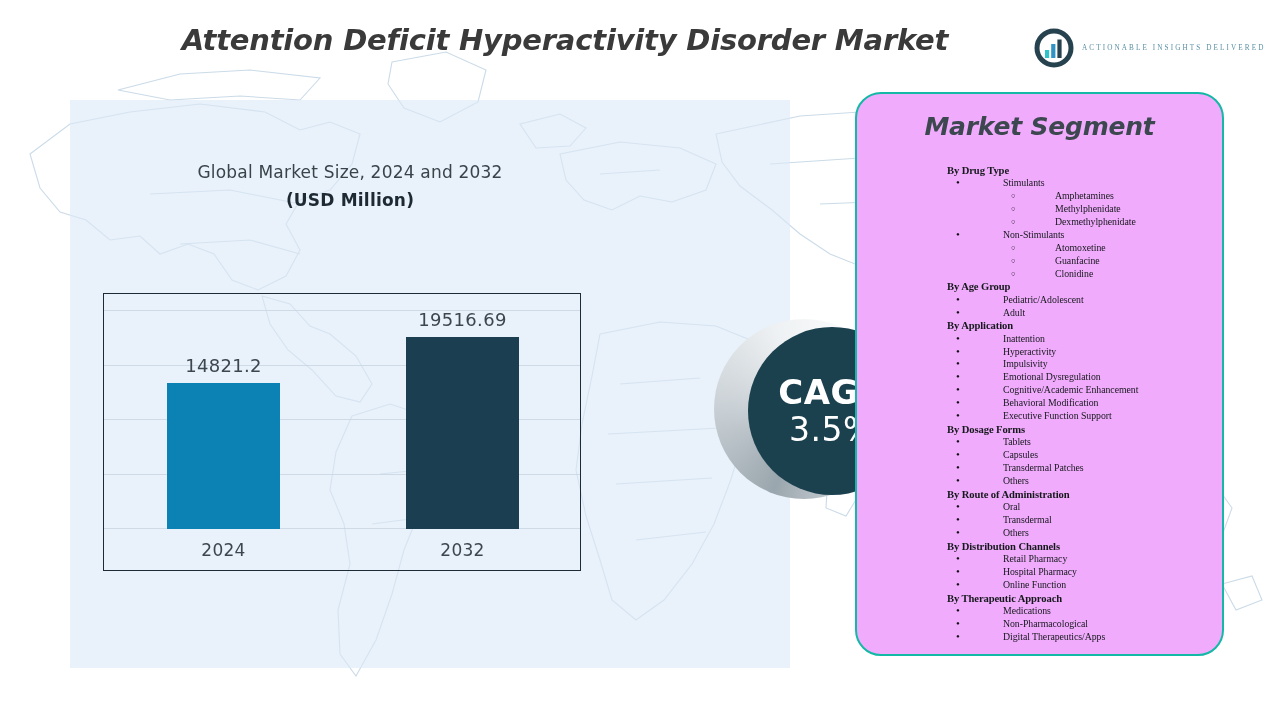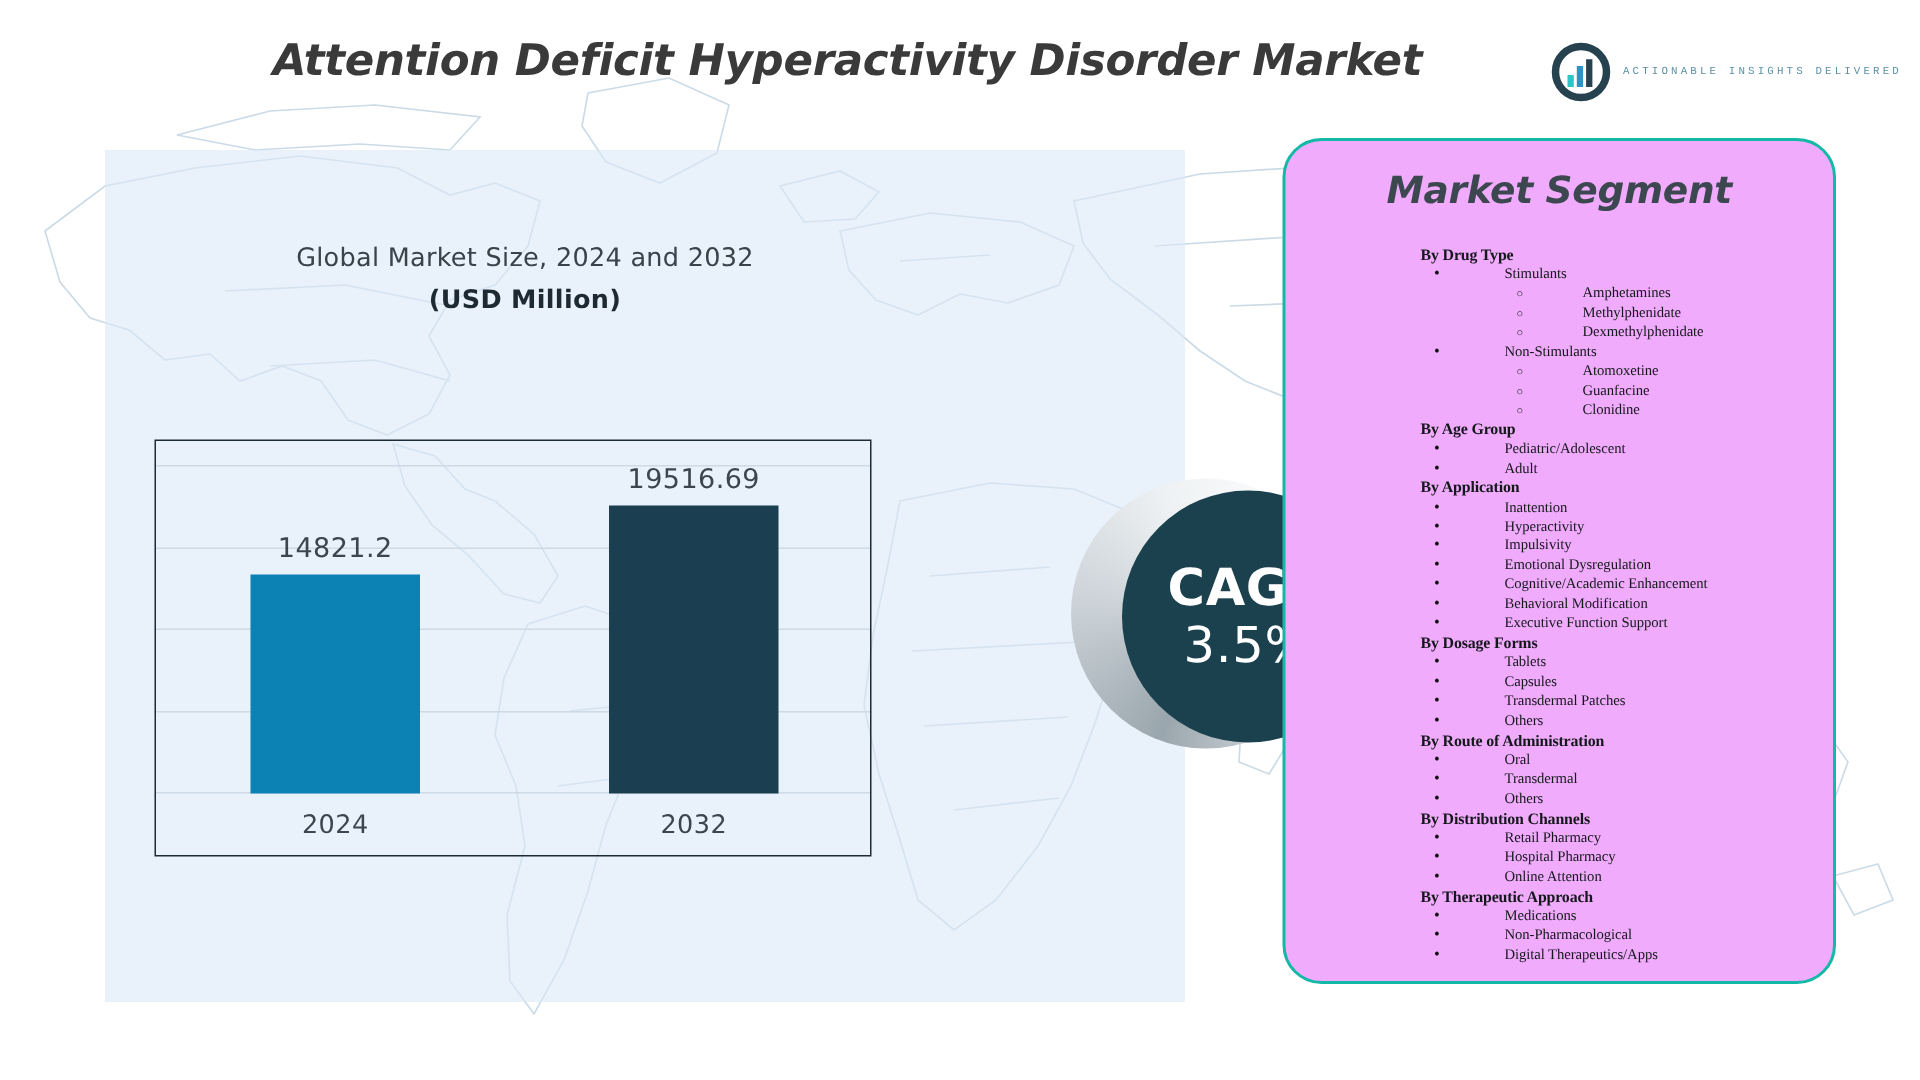--- a/index.html
+++ b/index.html
@@ -34,21 +34,21 @@
 
   
   .logo{position:absolute;left:1034px;top:24px;display:flex;align-items:center;gap:8px;}
   .logo-mark{width:40px;height:40px;flex:0 0 40px;}
   .logo-text{display:flex;flex-direction:column;justify-content:center;}
   .logo-name{
     font-family:"DejaVu Sans", sans-serif;
     font-size:24px;line-height:25px;color:#3f7f96;letter-spacing:0.2px;
   }
   .logo-tag{
-    font-family:Liberation Mono, monospace;
+    font-family:Liberation Serif, serif;
     font-size:7.2px;line-height:10px;color:#5a90a4;
     letter-spacing:2.1px;text-align:left;
   }
 
   
   .chart-caption{
     position:absolute;left:95px;top:158px;width:510px;text-align:center;
   }
   .cap-1{
     font-family:"DejaVu Sans", sans-serif;
@@ -274,21 +274,21 @@
         <div class="seg-l1">Capsules</div>
         <div class="seg-l1">Transdermal Patches</div>
         <div class="seg-l1">Others</div>
         <div class="seg-head">By Route of Administration</div>
         <div class="seg-l1">Oral</div>
         <div class="seg-l1">Transdermal</div>
         <div class="seg-l1">Others</div>
         <div class="seg-head">By Distribution Channels</div>
         <div class="seg-l1">Retail Pharmacy</div>
         <div class="seg-l1">Hospital Pharmacy</div>
-        <div class="seg-l1">Online Attention</div>
+        <div class="seg-l1">Online Function</div>
         <div class="seg-head">By Therapeutic Approach</div>
         <div class="seg-l1">Medications</div>
         <div class="seg-l1">Non-Pharmacological</div>
         <div class="seg-l1">Digital Therapeutics/Apps</div>
       </div>
   </div>
 
 </div>
 
 </body></html>

